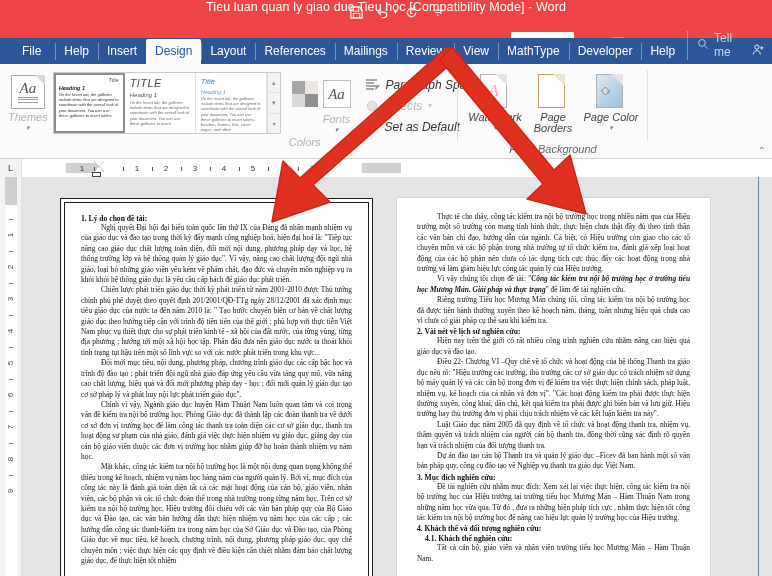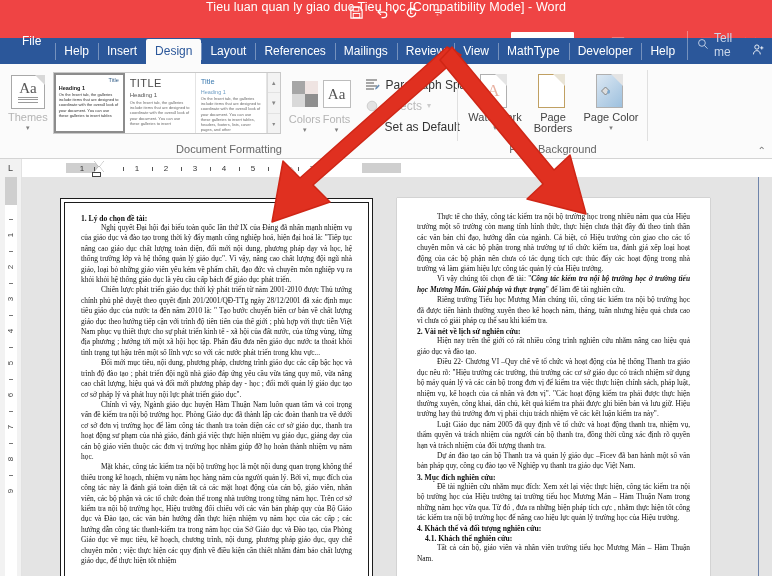--- a/index.html
+++ b/index.html
@@ -45,21 +45,21 @@
     padding-left:8px; position:relative;
   }
   .tab{
     color:#fff; font-size:12px; padding:4px 9px 5px; cursor:pointer;
     position:relative; line-height:16px;
   }
   .tab + .tab::before{
     content:""; position:absolute; left:0; top:4px; bottom:4px; width:1px;
     background:rgba(255,255,255,.35);
   }
-  .tab.file{ padding:4px 14px 15px;margin-top:39px; }
+  .tab.file{ padding:4px 14px 5px;margin-top:39px; }
   .tab.active{
     background:#fbfbfb; color:#2b579a; border-radius:2px 2px 0 0;
   }
   .tab.active::before{ display:none; }
   .tellme{
     display:flex; align-items:center; gap:5px; color:#c9d6ea; font-size:12px;
     padding:4px 10px 5px; cursor:pointer; margin-left:3px; position:relative;
   }
   .tellme::before{
     content:""; position:absolute; left:0; top:4px; bottom:4px; width:1px;
@@ -68,21 +68,21 @@
   .share{
     display:flex; align-items:center; gap:5px; color:#fff; font-size:12px;
     padding:4px 10px 5px; cursor:pointer;
   }
 
   
   .ribbon{
     height:95px; background:#fbfbfb; border-bottom:1px solid #d4d4d4;
     display:flex; position:relative;
   }
-  .rgroup{ position:relative; display:flex; flex-direction:column; height:95px; }
+  .rgroup{ position:relative; display:flex; flex-direction:column; height:95px;font-style:italic; }
   .rgroup-items{ flex:1; display:flex; align-items:flex-start; padding-top:4px; }
   .rgroup-label{
     text-align:center; font-size:11px; color:#666; padding-bottom:3px; height:16px;
   }
   .rgroup.sep::after{
     content:""; position:absolute; right:0; top:6px; bottom:18px; width:1px; background:#e0e0e0;
   }
 
   .bigbtn{
     display:flex; flex-direction:column; align-items:center; width:58px;
@@ -376,21 +376,21 @@
             <div class="gal-head g3">Heading 1</div>
             <div class="gal-body g3">On the Insert tab, the galleries include items that are designed to coordinate with the overall look of your document. You can use these galleries to insert tables, headers, footers, lists, cover pages, and other</div>
           </div>
           <div class="gal-scroll">
             <div>▲</div>
             <div>▼</div>
             <div style="border-bottom:none;">▾</div>
           </div>
         </div>
 
-        <div class="bigbtn" style="margin:4px 0 0 8px; width:46px;">
+        <div class="bigbtn" style="margin:4px 0 0 8px; width:46px;gap:23px;">
           <div class="ico">
             <div class="colors-ico">
               <span style="background:#a6a6a6"></span>
                 <span style="background:#efe4e2"></span>
               <span style="background:#d9d9d9"></span>
                 <span style="background:#8f8f8f"></span>
             </div>
           </div>
           <div class="lab dim">Colors</div>
           <div class="dncaret">▾</div>

